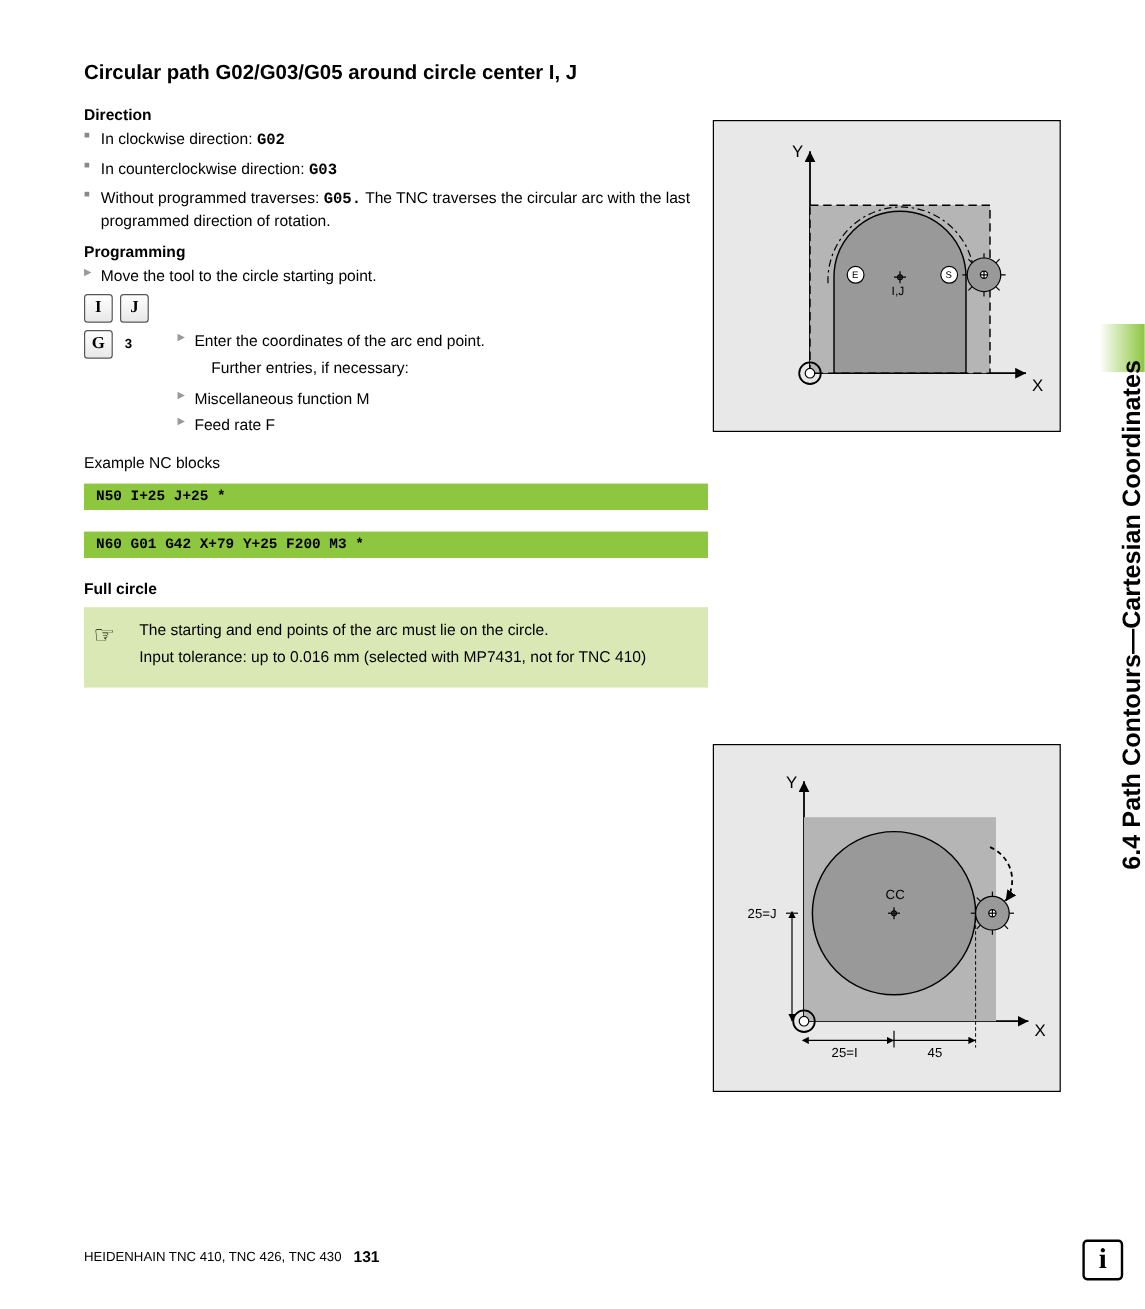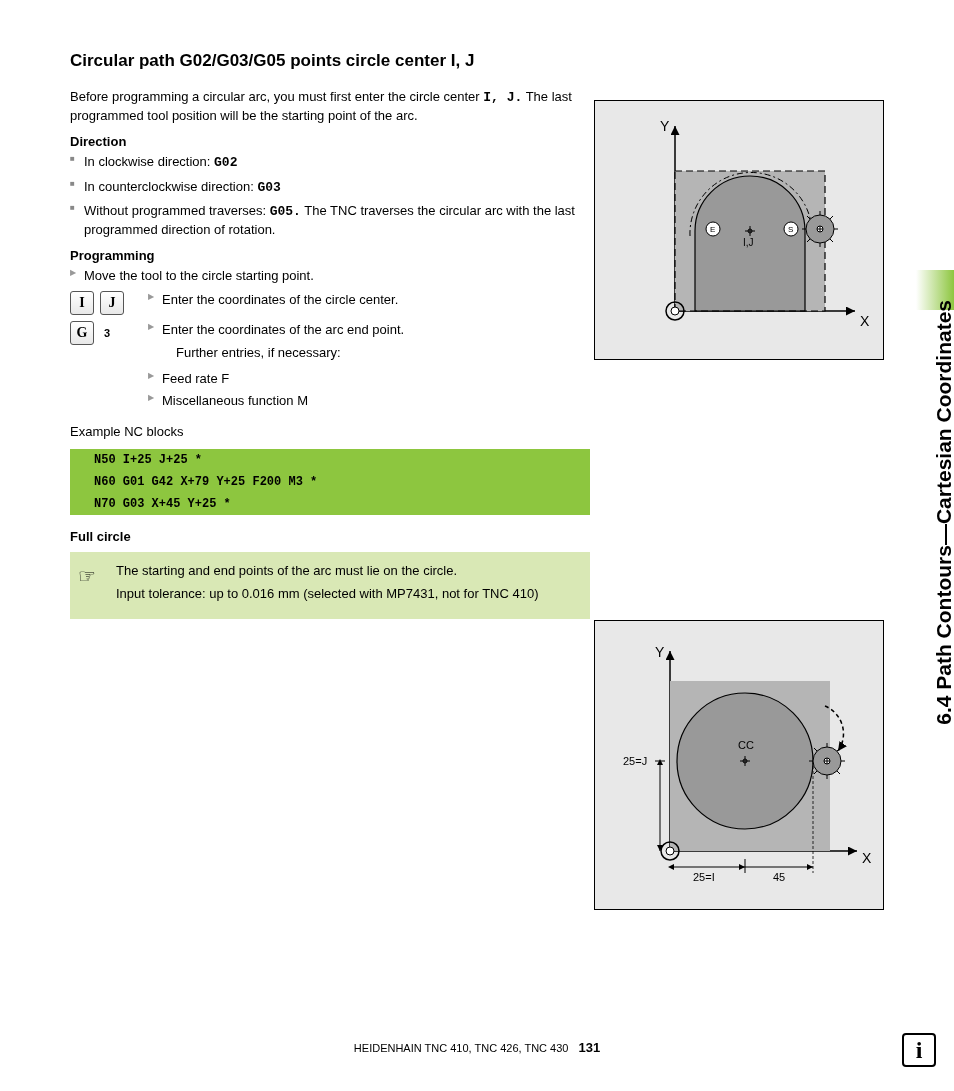--- a/index.html
+++ b/index.html
@@ -63,25 +63,25 @@
     width: 24px; height: 24px; border: 1px solid #555; border-radius: 3px;
     background: linear-gradient(#fff, #e8e8e8);
     display: flex; align-items: center; justify-content: center;
     font-family: serif; font-size: 14px; font-weight: bold;
   }
   .key-text { flex: 1; }
   .key-badge { font-size: 11px; font-weight: bold; margin-left: 4px; align-self: center; }
   .nc-block-group { margin: 8px 0 14px 0; }
   .nc-block {
     background: #8dc63f;
-    padding: 4px 24px;
+    padding: 4px 10px;
     font-family: "Courier New", monospace;
     font-weight: bold;
     font-size: 12px;
-    margin-bottom: 0;
+    margin-bottom: 18px;
   }
   .note-box {
     background: #d9e8b5;
     padding: 10px 10px 10px 46px;
     position: relative;
     line-height: 1.4;
     margin-top: 8px;
   }
   .note-box .hand-icon {
     position: absolute; left: 8px; top: 10px; font-size: 20px;
@@ -96,21 +96,21 @@
     background: #e8e8e8;
   }
   .fig1 { top: 100px; }
   .fig2 { top: 620px; height: 290px; }
   .footer {
     position: absolute;
     bottom: 36px;
     left: 70px;
     right: 70px;
     display: flex;
-    justify-content: center;
+    justify-content: flex-start;
     font-size: 11px;
     align-items: center;
   }
   .footer .page-num { font-weight: bold; font-size: 13px; margin-left: 10px; }
   .info-icon {
     position: absolute;
     bottom: 24px;
     right: 18px;
     width: 34px; height: 34px;
     border: 2px solid #000;
@@ -121,72 +121,63 @@
   svg text { font-family: Arial, sans-serif; }
 </style>
 </head>
 <body>
 
 <div class="page">
   <div class="green-tab"></div>
   <div class="sidebar-text">6.4 Path Contours—Cartesian Coordinates</div>
 
   <div class="content">
-    <h1>Circular path G02/G03/G05 points circle center I, J</h1>
-
-    <p>
-      <span>Before programming a circular arc, you must first enter the circle center </span><span class="mono">I, J.</span><span> The last programmed tool position will be the starting point of the arc.</span>
-    </p>
+    <h1>Circular path G02/G03/G05 around circle center I, J</h1>
+
 
     <h3>Direction</h3>
     <ul class="bullet-list">
       <li><span>In clockwise direction: </span><span class="mono">G02</span></li>
       <li><span>In counterclockwise direction: </span><span class="mono">G03</span></li>
       <li><span>Without programmed traverses: </span><span class="mono">G05.</span><span> The TNC traverses the circular arc with the last programmed direction of rotation.</span></li>
     </ul>
 
     <h3>Programming</h3>
     <ul class="arrow-list">
       <li>Move the tool to the circle starting point.</li>
     </ul>
 
     <div class="key-row">
       <div class="keys">
         <div class="key">I</div>
         <div class="key">J</div>
-      </div>
-      <div class="key-text">
-        <ul class="arrow-list">
-            <li>Enter the coordinates of the circle center.</li>
-          </ul>
       </div>
     </div>
 
     <div class="key-row">
       <div class="keys">
         <div class="key">G</div>
         <span class="key-badge">3</span>
       </div>
       <div class="key-text">
         <ul class="arrow-list">
             <li>Enter the coordinates of the arc end point.</li>
           </ul>
         <p style="margin-top:6px;margin-left:28px;">Further entries, if necessary:</p>
         <ul class="arrow-list">
+          <li>Miscellaneous function M</li>
           <li>Feed rate F</li>
-          <li>Miscellaneous function M</li>
         </ul>
       </div>
     </div>
 
     <p style="margin-top:10px;">Example NC blocks</p>
     <div class="nc-block-group">
       <div class="nc-block">N50 I+25 J+25 *</div>
       <div class="nc-block">N60 G01 G42 X+79 Y+25 F200 M3 *</div>
-      <div class="nc-block">N70 G03 X+45 Y+25 *</div>
     </div>
 
     <h3>Full circle</h3>
 
     <div class="note-box">
       <span class="hand-icon">☞</span>
       <p>The starting and end points of the arc must lie on the circle.</p>
       <p>Input tolerance: up to 0.016 mm (selected with MP7431, not for TNC 410)</p>
     </div>
   </div>

